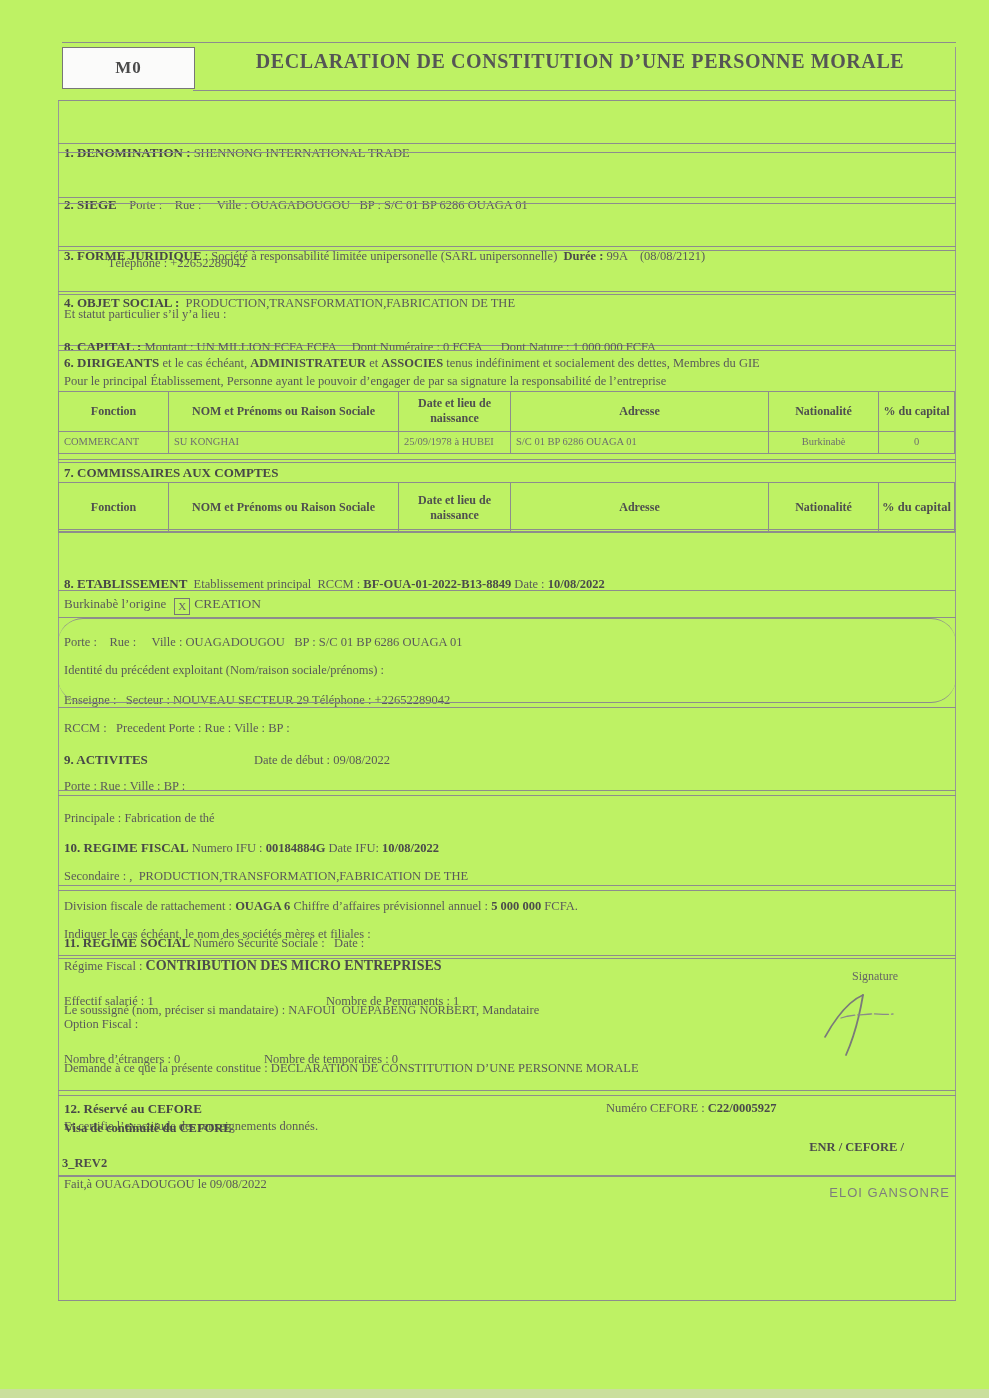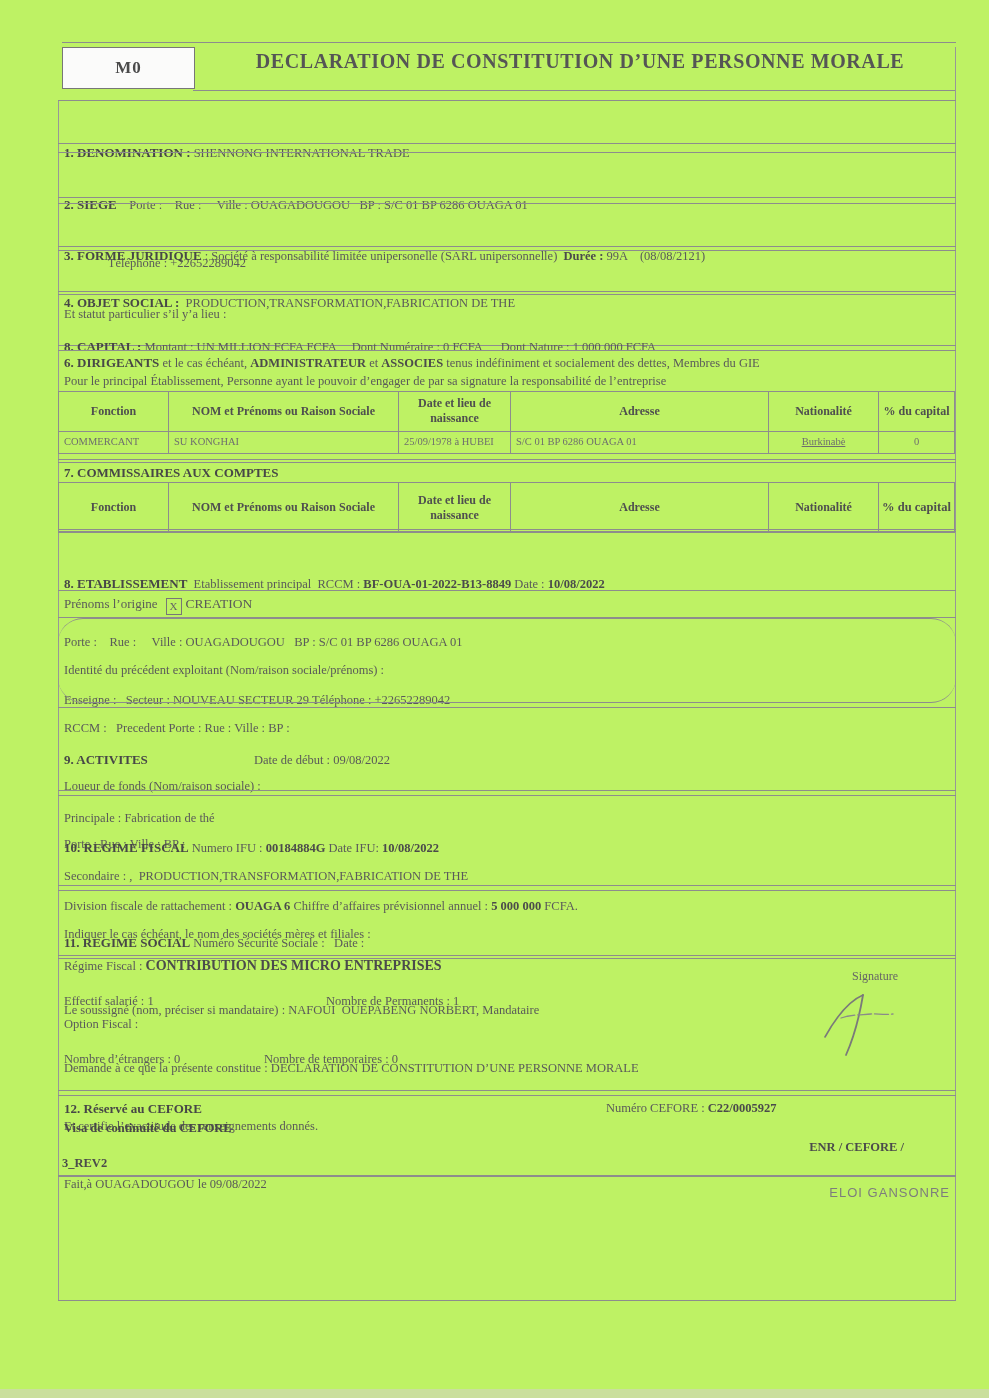--- a/index.html
+++ b/index.html
@@ -103,21 +103,21 @@
         <th>Date et lieu de naissance</th>
         <th>Adresse</th>
         <th>Nationalité</th>
         <th>% du capital</th>
       </tr>
       <tr style="height:22px;">
         <td>COMMERCANT</td>
         <td>SU  KONGHAI</td>
         <td>25/09/1978 à HUBEI</td>
         <td>S/C 01 BP 6286 OUAGA 01</td>
-        <td style="text-align:center;text-decoration:underline;">Burkinabè</td>
+        <td style="text-align:center;">Burkinabè</td>
         <td style="text-align:center;">0</td>
       </tr>
     </tbody>
       </table>
   </div>
 
   <div class="sec" style="top:462px;height:68px;padding-bottom:0;">
     <div class="sec-title" style="line-height:1.1;">7. COMMISSAIRES AUX COMPTES</div>
     <table class="grid">
       <colgroup>
@@ -141,27 +141,26 @@
       </table>
   </div>
 
   <div class="sec pre" style="top:531px;height:59px;border-bottom:none;">
     <div><span class="sec-title">8. ETABLISSEMENT</span><span>  Etablissement principal  RCCM : </span><span class="b">BF-OUA-01-2022-B13-8849</span><span> Date : </span><span class="b">10/08/2022</span></div>
     <div>Porte :    Rue :     Ville : OUAGADOUGOU   BP : S/C 01 BP 6286 OUAGA 01</div>
     <div>Enseigne :   Secteur : NOUVEAU SECTEUR 29 Téléphone : +22652289042</div>
   </div>
 
   <div class="sec" style="top:590px;height:28px;border-top:1px solid #8d8d8d;font-size:13px;">
-    <span>Prénoms l’origine</span><span class="checkbox">X</span><span style="font-size:13.5px;">CREATION</span>
+    <span>Burkinabè l’origine</span><span class="checkbox">X</span><span style="font-size:13.5px;">CREATION</span>
   </div>
 
   <div class="sec pre" style="top:618px;height:85px;border-radius:25px;">
     <div>Identité du précédent exploitant (Nom/raison sociale/prénoms) :</div>
     <div>RCCM :   Precedent Porte : Rue : Ville : BP :</div>
-    <div>Loueur de fonds (Nom/raison sociale) :</div>
     <div>Porte : Rue : Ville : BP :</div>
   </div>
 
   <div class="sec pre" style="top:707px;height:84px;">
     <div><span class="sec-title" style="display:inline-block;width:190px;">9. ACTIVITES</span><span>Date de début : 09/08/2022</span></div>
     <div>Principale : Fabrication de thé</div>
     <div>Secondaire : ,  PRODUCTION,TRANSFORMATION,FABRICATION DE THE</div>
     <div>Indiquer le cas échéant, le nom des sociétés mères et filiales :</div>
   </div>
 

